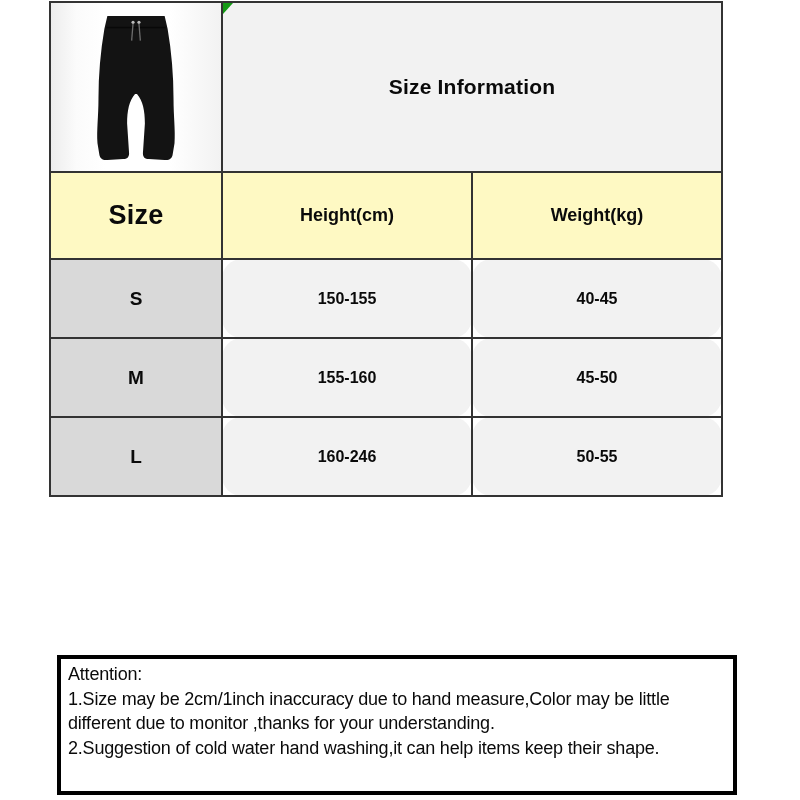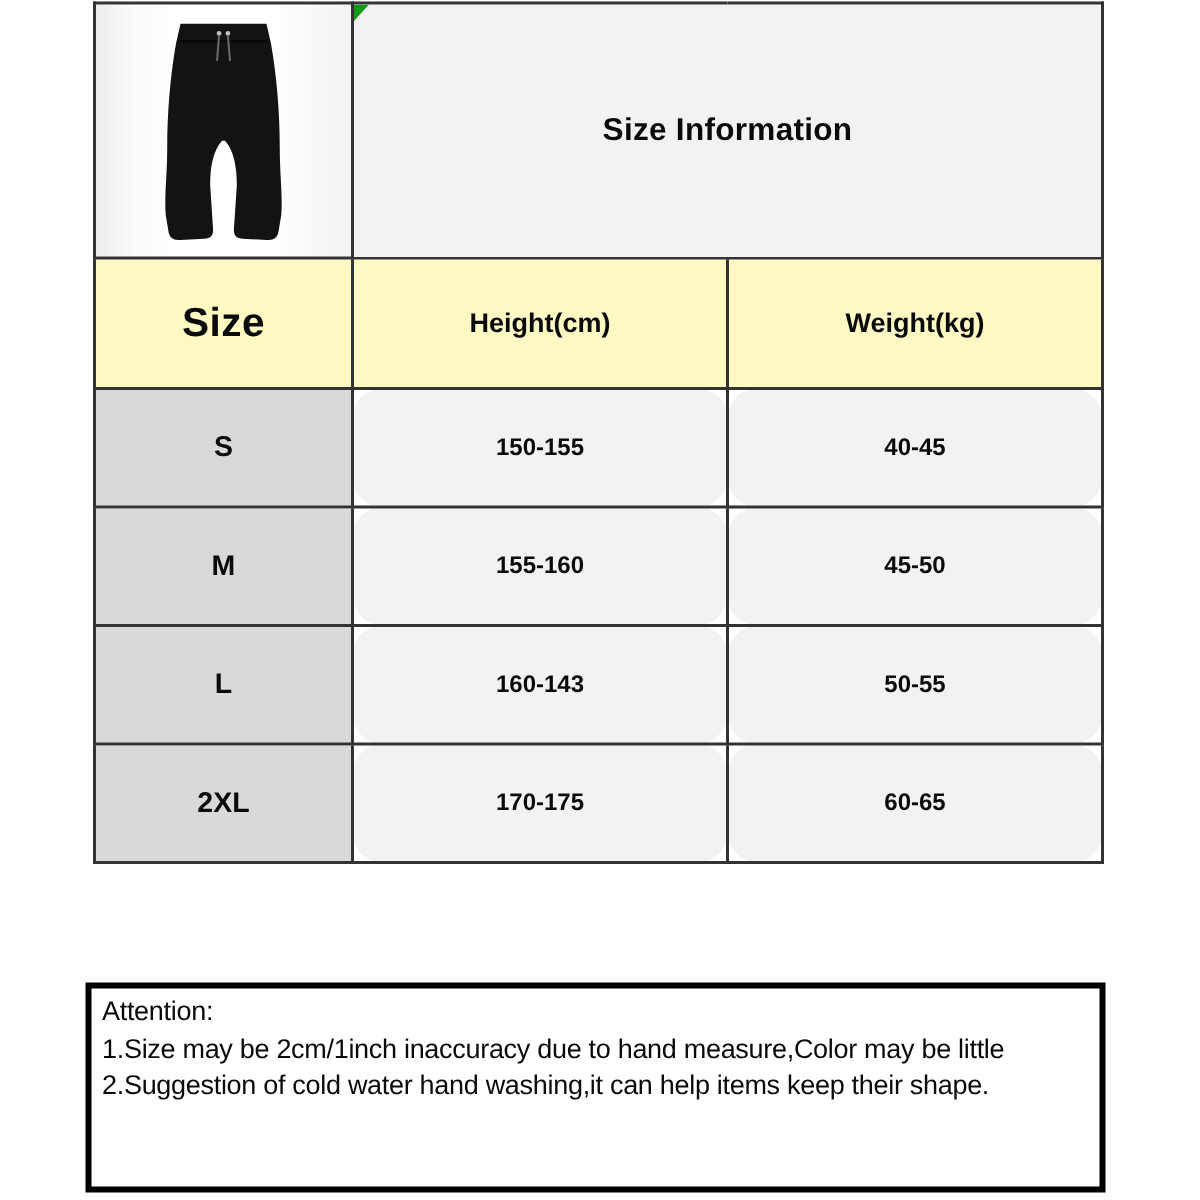--- a/index.html
+++ b/index.html
@@ -16,21 +16,21 @@
   .canvas {
     position: absolute;
     inset: 0;
     width: 800px;
     height: 800px;
   }
 
   
   .table-wrap {
     position: absolute;
-    left: 62px;
+    left: 49px;
     top: 1px;
   }
   table.size-chart {
     border-collapse: collapse;
     table-layout: fixed;
   }
   table.size-chart td {
     border: 2px solid #333333;
     text-align: center;
     vertical-align: middle;
@@ -163,31 +163,27 @@
         <td class="c2 datacell">150-155</td>
         <td class="c3 datacell">40-45</td>
       </tr>
       <tr>
         <td class="c1 sizecell">M</td>
         <td class="c2 datacell">155-160</td>
         <td class="c3 datacell">45-50</td>
       </tr>
       <tr>
         <td class="c1 sizecell">L</td>
-        <td class="c2 datacell">160-143</td>
+        <td class="c2 datacell">160-246</td>
         <td class="c3 datacell">50-55</td>
-      </tr>
-      <tr>
-        <td class="c1 sizecell">2XL</td>
-        <td class="c2 datacell">170-175</td>
-        <td class="c3 datacell">60-65</td>
       </tr>
     </tbody>
       </table>
   </div>
 
   <div class="attention">
     <div class="att-line">Attention:</div>
     <div class="att-line">1.Size may be 2cm/1inch inaccuracy due to hand measure,Color may be little</div>
+    <div class="att-line">different due to monitor ,thanks for your understanding.</div>
     <div class="att-line">2.Suggestion of cold water hand washing,it can help items keep their shape.</div>
   </div>
 
 </div>
 
 </body></html>

